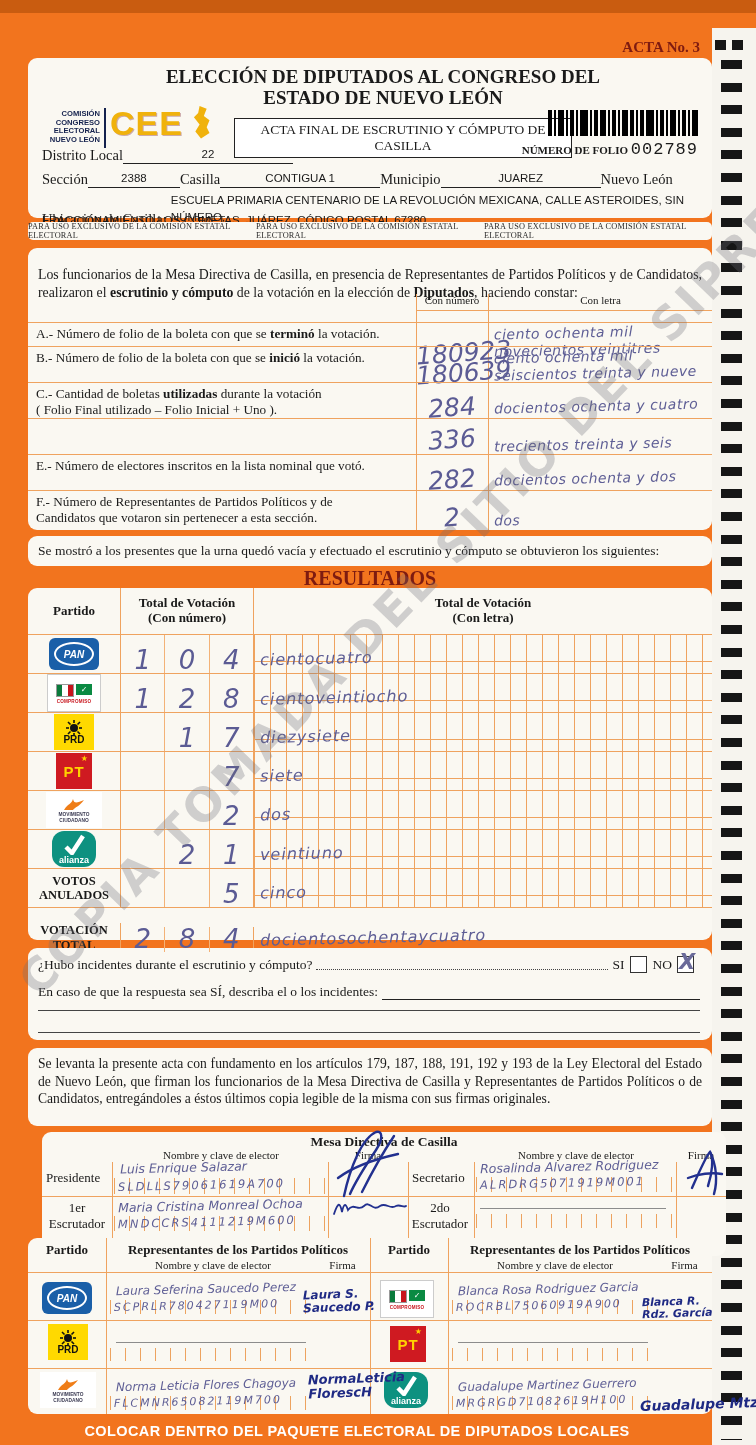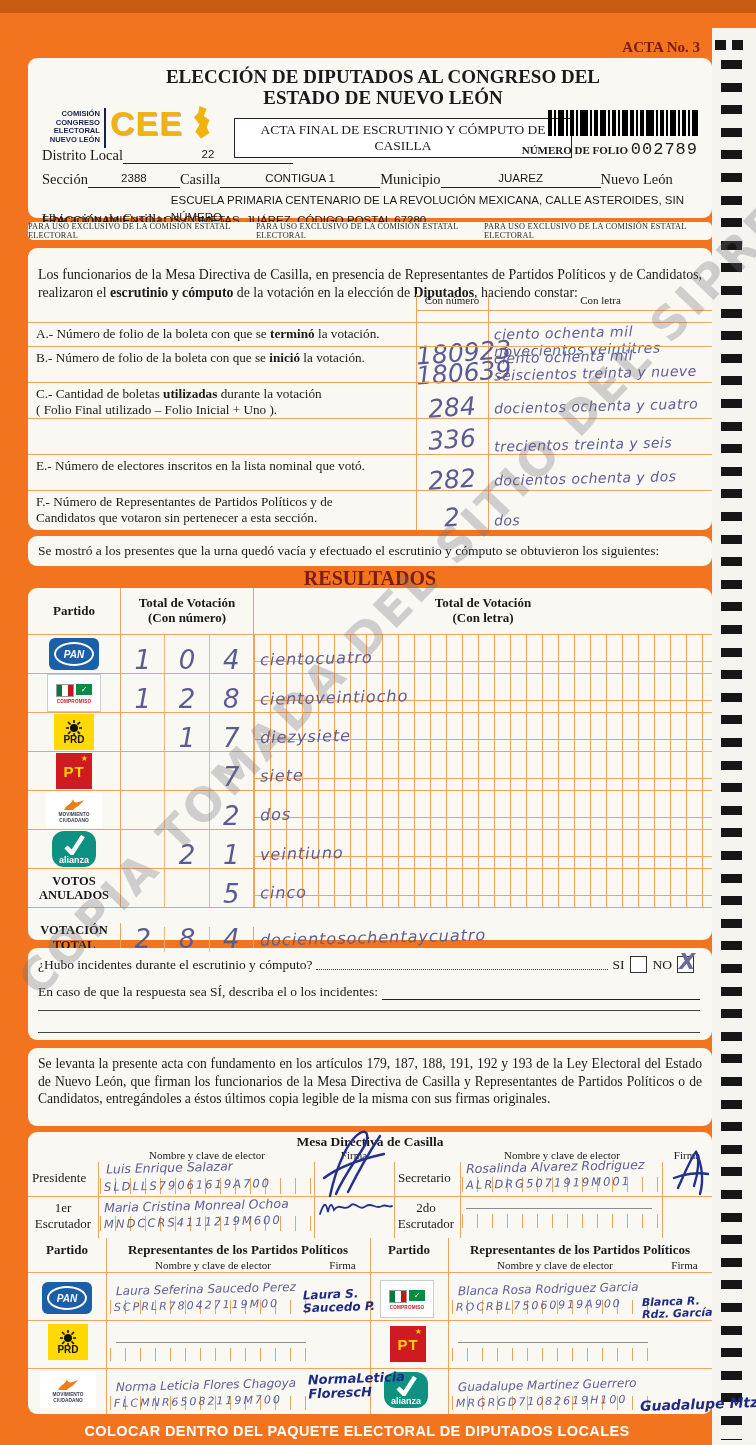--- a/index.html
+++ b/index.html
@@ -121,21 +121,21 @@
   .chk .x{position:absolute;left:1px;top:-7px;font-family:"DejaVu Sans",sans-serif;font-style:italic;
      font-size:21px;color:#6a6a99;font-weight:bold;}
   #inc .d{position:absolute;top:36px;left:10px;right:12px;display:flex;align-items:flex-end;}
   #inc .ufill{flex:1;border-bottom:1px solid #222;margin-left:4px;}
   #inc .bl1{position:absolute;left:10px;right:12px;top:62px;border-bottom:1px solid #444;}
   #inc .bl2{position:absolute;left:10px;right:12px;top:84px;border-bottom:1px solid #444;}
   
   #legal{top:1048px;height:78px;}
   #legal p{margin:7px 10px;font-size:13.6px;line-height:1.3;text-align:justify;}
   
-  #mesa{top:1132px;height:124px;font-size:13px;}
+  #mesa{top:1132px;height:124px;font-size:13px;margin-left:14px;}
   #mesa .mt{position:absolute;top:2px;left:0;width:100%;font-size:13.5px;}
   .colh{position:absolute;top:17px;font-size:11px;text-align:center;}
   .vline{position:absolute;width:1px;background:#efa35f;top:30px;bottom:0;}
   .hline{position:absolute;left:0;right:0;height:1px;background:#efa35f;}
   .rolelab{position:absolute;font-size:13px;}
   .hwname{position:absolute;font-size:12.5px;white-space:nowrap;}
   .hwclave{position:absolute;font-size:11.5px;letter-spacing:2px;white-space:nowrap;}
   
   #reps{top:1238px;height:176px;}
   #reps .colt{position:absolute;top:4px;font-weight:bold;font-size:13px;text-align:center;}

